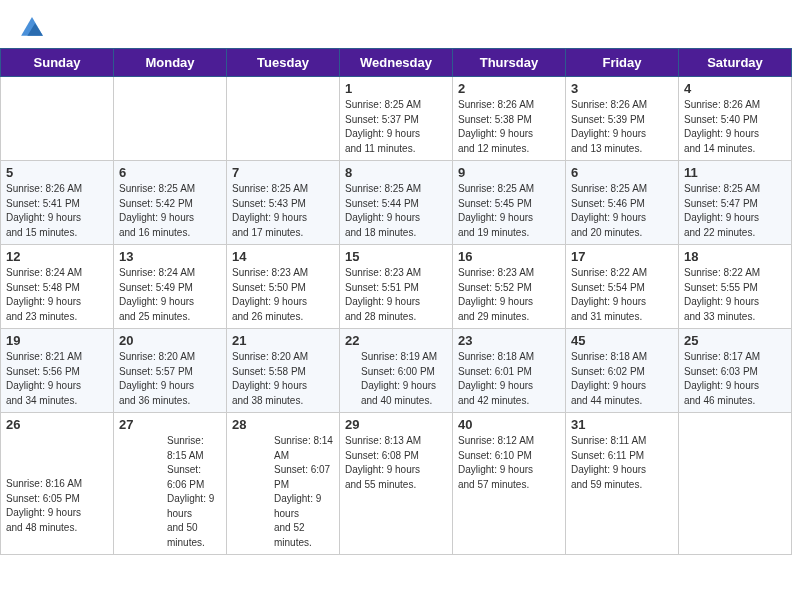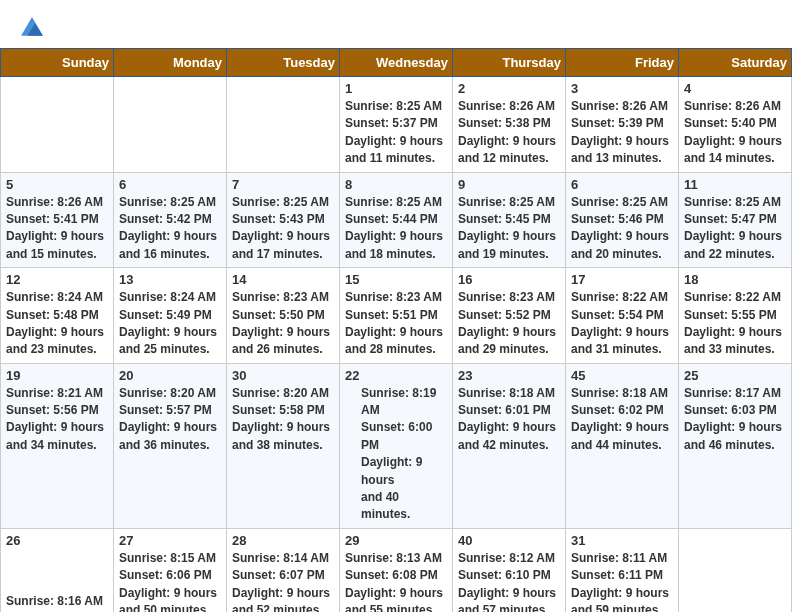--- a/index.html
+++ b/index.html
@@ -46,26 +46,26 @@
       font-size: 13px;
       color: #555;
       margin-top: 2px;
     }
     .calendar {
       width: 100%;
       border-collapse: collapse;
       margin: 0;
     }
     .calendar thead th {
-      background: #a16207;
+      background: #4c1d95;
       color: #fff;
       font-size: 13px;
       font-weight: bold;
       padding: 6px 4px;
-      text-align: right;
+      text-align: center;
       border: 1px solid #2d5a8e;
     }
     .calendar tbody td {
       border: 1px solid #ccc;
       vertical-align: top;
       padding: 4px 5px;
       width: 113px;
       min-height: 80px;
       font-size: 10.5px;
       color: #333;
@@ -74,24 +74,23 @@
     .calendar tbody tr:nth-child(even) td {
       background: #f5f8fc;
     }
     .day-number {
       font-size: 13px;
       font-weight: bold;
       margin-bottom: 2px;
       display: block;
     }
     .day-info {
-      font-size: 12px;
+      font-size: 10px;
       line-height: 1.45;
       color: #333;
-      font-weight: bold;
     }
     .empty {
       background: #fff !important;
     }
     .calendar tbody tr:nth-child(even) td.empty {
       background: #f5f8fc !important;
     }
   </style>
 </head>
 <body>
@@ -270,21 +269,21 @@
 and 34 minutes.</div>
         </td>
         <td>
           <span class="day-number">20</span>
           <div class="day-info" style="white-space: pre-line;">Sunrise: 8:20 AM
 Sunset: 5:57 PM
 Daylight: 9 hours
 and 36 minutes.</div>
         </td>
         <td>
-          <span class="day-number">30</span>
+          <span class="day-number">21</span>
           <div class="day-info" style="white-space: pre-line;">Sunrise: 8:20 AM
 Sunset: 5:58 PM
 Daylight: 9 hours
 and 38 minutes.</div>
         </td>
         <td>
           <span class="day-number">22</span>
           <div class="day-info" style="white-space: pre-line; margin-left: 16px;">Sunrise: 8:19 AM
 Sunset: 6:00 PM
 Daylight: 9 hours
@@ -315,28 +314,28 @@
       <tr>
         <td>
           <span class="day-number">26</span>
           <div class="day-info" style="white-space: pre-line; margin-top: 45px;">Sunrise: 8:16 AM
 Sunset: 6:05 PM
 Daylight: 9 hours
 and 48 minutes.</div>
         </td>
         <td>
           <span class="day-number">27</span>
-          <div class="day-info" style="white-space: pre-line;">Sunrise: 8:15 AM
+          <div class="day-info" style="white-space: pre-line; margin-left: 48px;">Sunrise: 8:15 AM
 Sunset: 6:06 PM
 Daylight: 9 hours
 and 50 minutes.</div>
         </td>
         <td>
           <span class="day-number">28</span>
-          <div class="day-info" style="white-space: pre-line;">Sunrise: 8:14 AM
+          <div class="day-info" style="white-space: pre-line; margin-left: 42px;">Sunrise: 8:14 AM
 Sunset: 6:07 PM
 Daylight: 9 hours
 and 52 minutes.</div>
         </td>
         <td>
           <span class="day-number">29</span>
           <div class="day-info" style="white-space: pre-line;">Sunrise: 8:13 AM
 Sunset: 6:08 PM
 Daylight: 9 hours
 and 55 minutes.</div>

